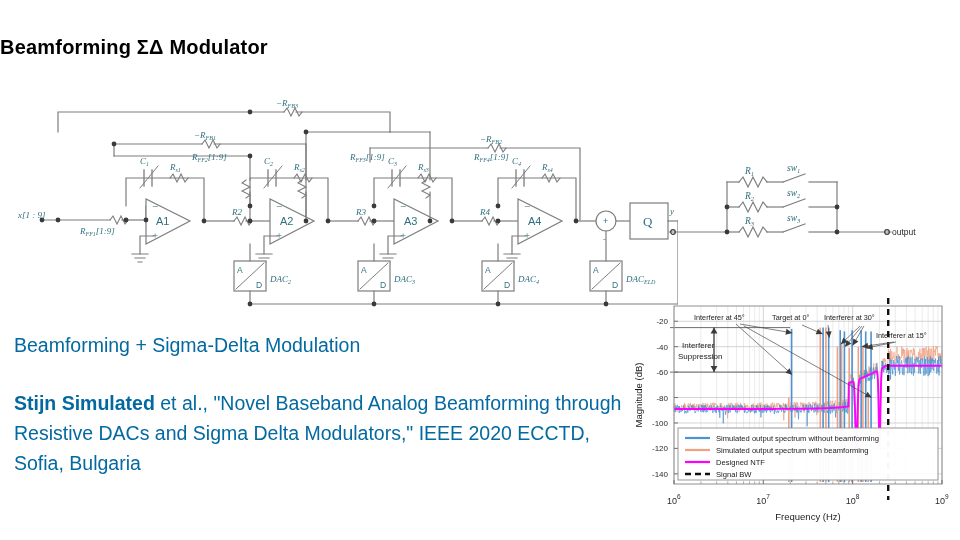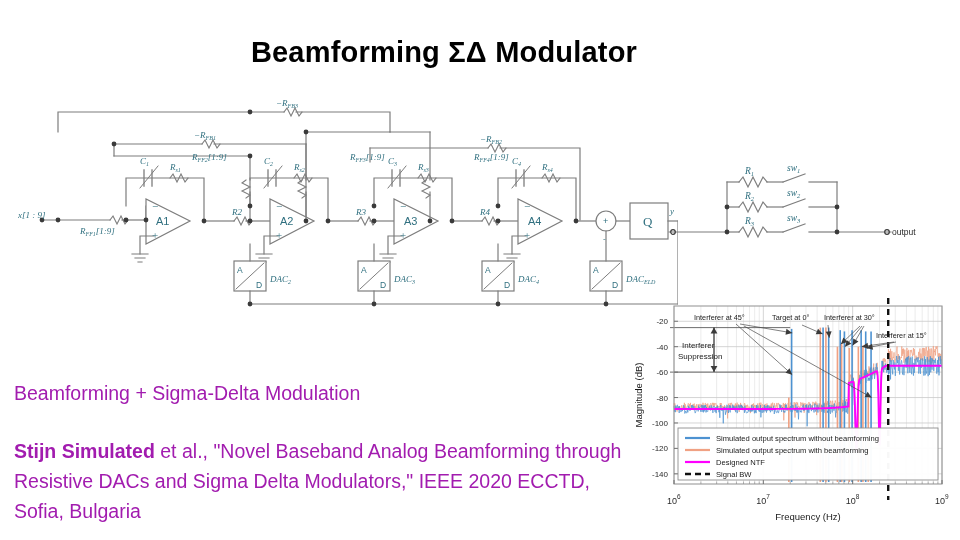--- a/index.html
+++ b/index.html
@@ -4,28 +4,28 @@
 <style>
   html,body{margin:0;padding:0;}
   body{
     width:960px;height:540px;background:#ffffff;overflow:hidden;position:relative;
     font-family:"Liberation Sans",sans-serif;color:#000;
   }
   #slide{position:absolute;inset:0;}
 
   
   .title{
-    position:absolute;left:0;top:36px;width:888px;text-align:center;
-    font-size:29px;font-weight:bold;letter-spacing:.2px;
+    position:absolute;left:0;top:36px;width:888px;text-align:left;
+    font-size:20px;font-weight:bold;letter-spacing:.2px;
   }
 
   
   .bodytext{
     position:absolute;left:14px;top:330px;width:610px;
-    font-size:19.5px;line-height:30px;color:#a21caf;margin-top:48px;
+    font-size:19.5px;line-height:30px;color:#0369a1;
   }
   .bodytext .para1{margin:0 0 28px 0;}
   .bodytext .para2{margin:0;}
   .bodytext b{font-weight:bold;}
 
   
   .circuit{position:absolute;left:18px;top:96px;width:660px;height:215px;}
   .smallckt{position:absolute;left:665px;top:160px;width:285px;height:120px;}
   .circuit svg,.smallckt svg{display:block;}
 

